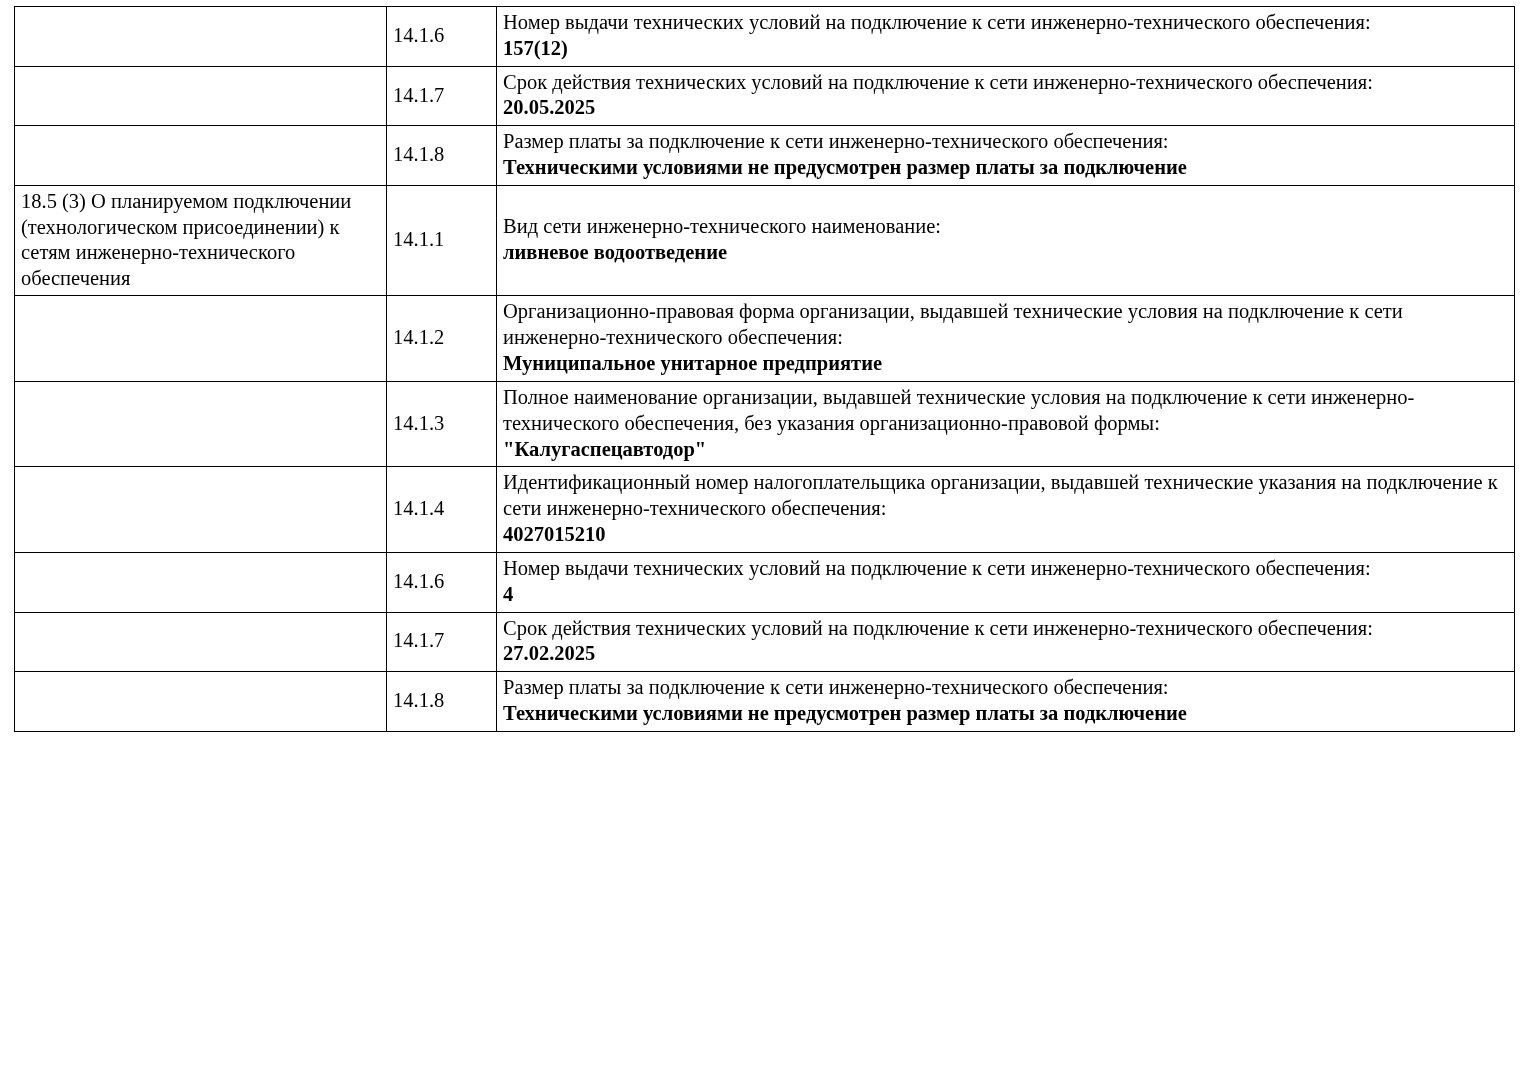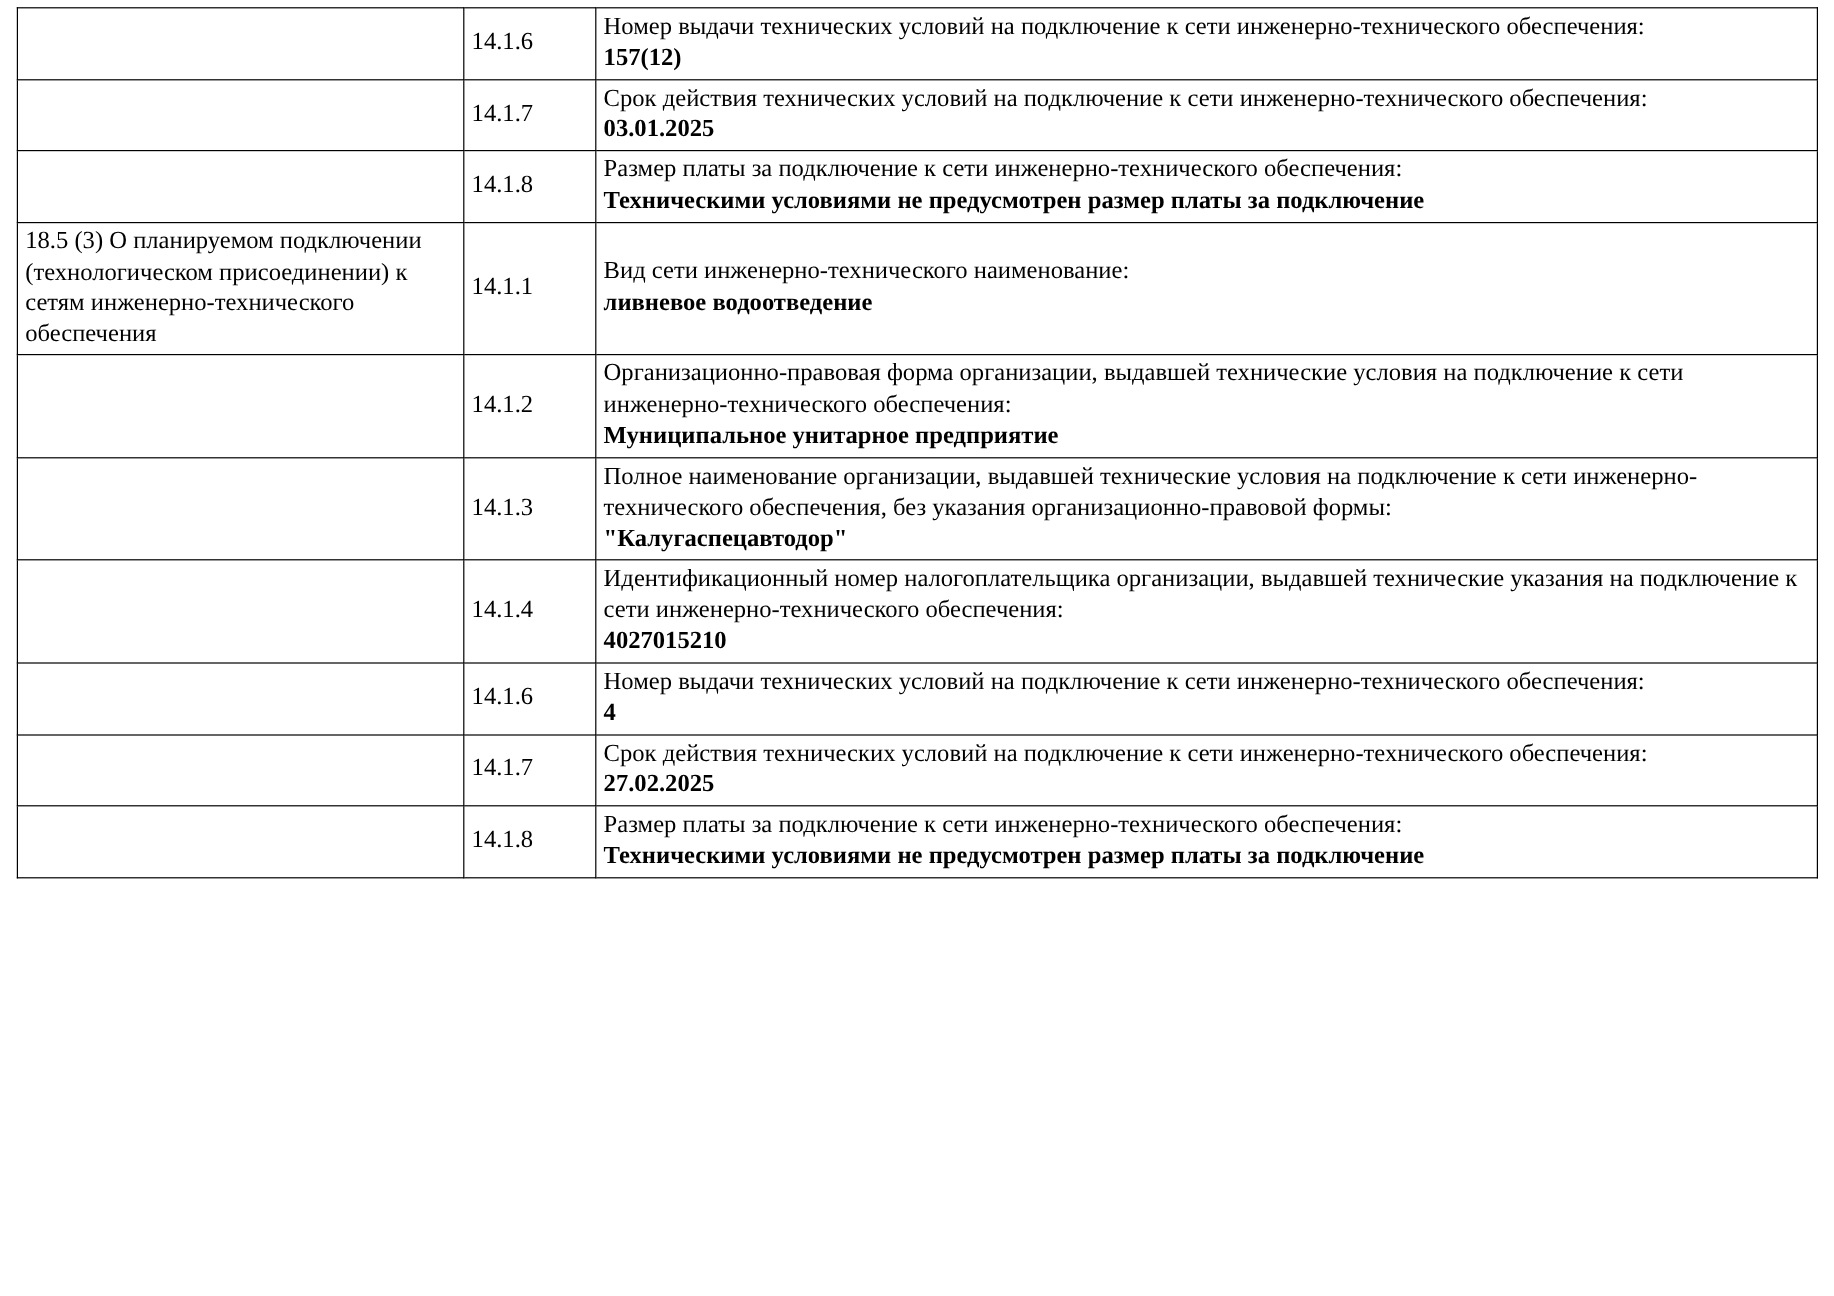--- a/index.html
+++ b/index.html
@@ -85,21 +85,21 @@
         </td>
       </tr>
 
       <tr>
         <td class="section-cell">
           <span class="section-text"></span>
         </td>
         <td class="code-cell">14.1.7</td>
         <td class="body-cell">
           <span class="label-line">Срок действия технических условий на подключение к сети инженерно-технического обеспечения:</span>
-          <span class="value-line">03.01.2025</span>
+          <span class="value-line">20.05.2025</span>
         </td>
       </tr>
 
       <tr>
         <td class="section-cell">
           <span class="section-text"></span>
         </td>
         <td class="code-cell">14.1.8</td>
         <td class="body-cell">
           <span class="label-line">Размер платы за подключение к сети инженерно-технического обеспечения:</span>

